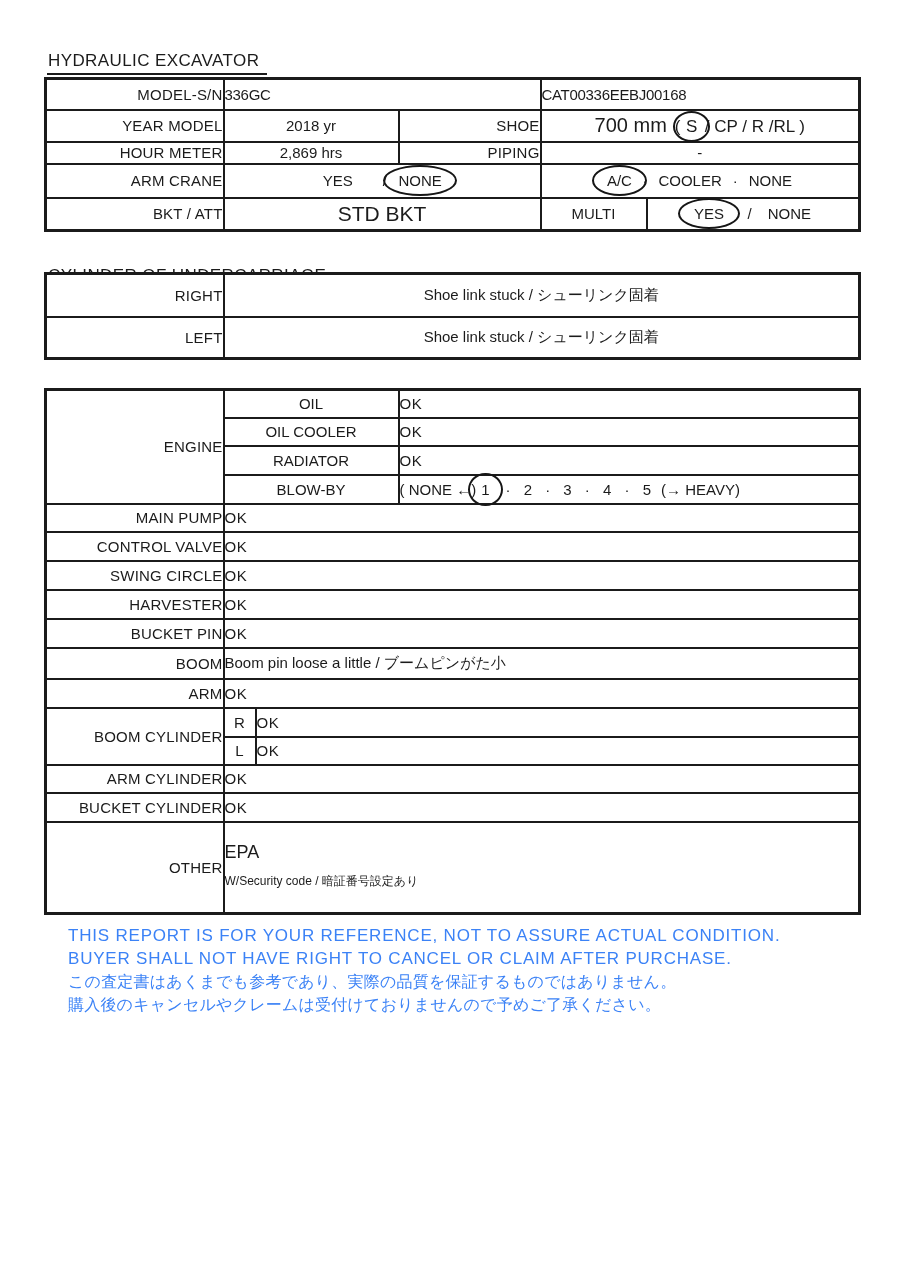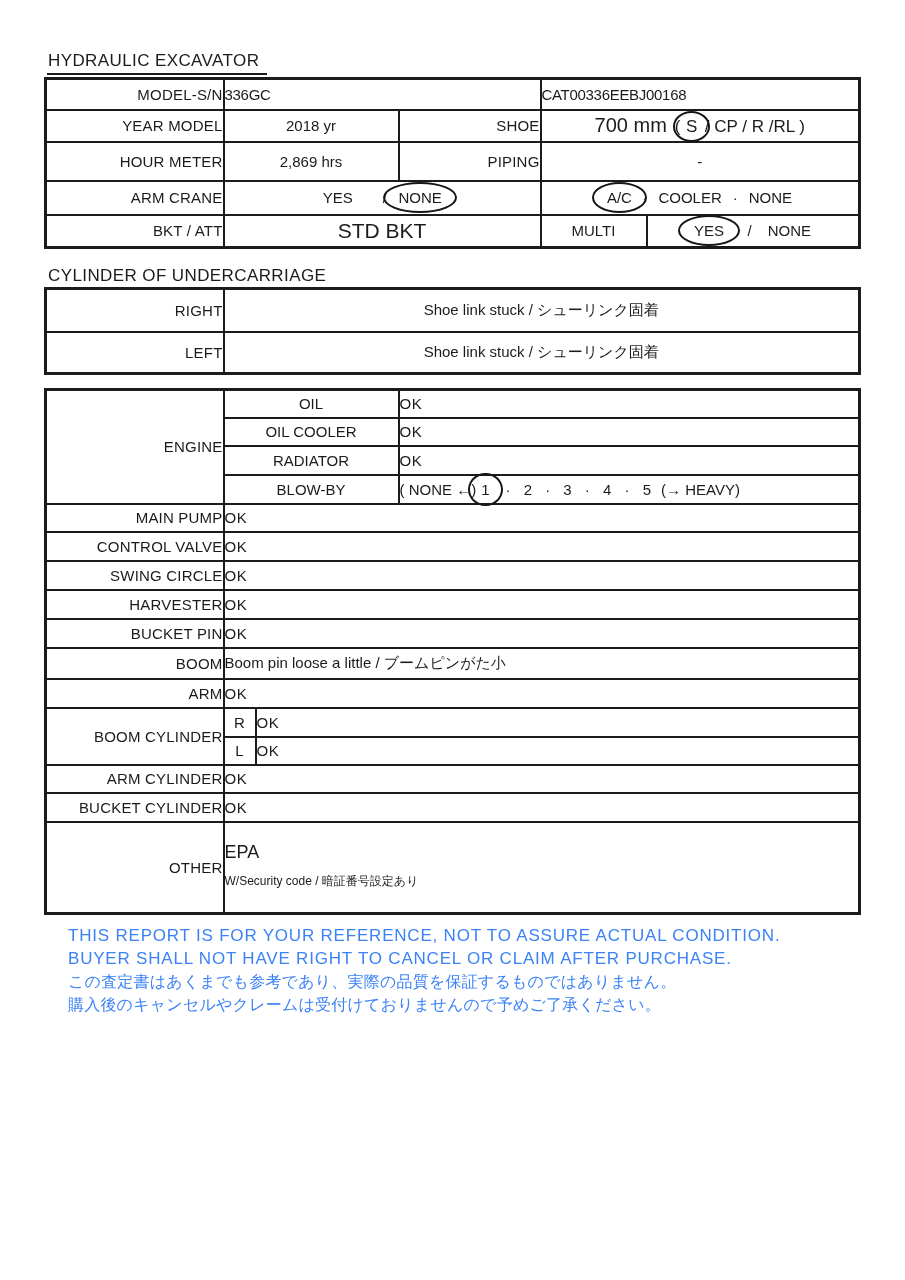--- a/index.html
+++ b/index.html
@@ -115,21 +115,21 @@
       <td class="vbig" colspan="2">CAT00336EEBJ00168</td>
     </tr>
     <tr style="height:32px">
       <td class="lbl">YEAR MODEL</td>
       <td class="ctr med">2018 yr</td>
       <td class="lbl">SHOE</td>
       <td class="ctr" colspan="2">
         <span class="med">700 mm</span><span class="opts shoe-open">(</span><span class="opts circ circ-s">S</span><span class="opts shoe-rest">/ CP / R /RL )</span>
       </td>
     </tr>
-    <tr style="height:39px">
+    <tr style="height:22px">
       <td class="lbl">HOUR METER</td>
       <td class="ctr med">2,869 hrs</td>
       <td class="lbl">PIPING</td>
       <td class="ctr med" colspan="2">-</td>
     </tr>
     <tr style="height:34px">
       <td class="lbl">ARM CRANE</td>
       <td class="ctr sm" colspan="2">
         <span>YES</span><span class="sep-slash2">/</span><span class="circ circ-none">NONE</span>
       </td>
@@ -143,21 +143,21 @@
       <td class="ctr sm">MULTI</td>
       <td class="ctr sm">
         <span class="circ circ-yes">YES</span><span class="sep-slash">/</span><span>NONE</span>
       </td>
     </tr>
   </tbody>
     </table>
 
   <div class="sec-title" id="title-under">CYLINDER OF UNDERCARRIAGE</div>
 
-  <table class="doc" style="left:44px; top:287px; width:814px;padding-left:8px;">
+  <table class="doc" style="left:44px; top:272px; width:814px;padding-left:8px;">
     <colgroup>
         <col style="width:178px">
         <col style="width:636px">
       </colgroup>
     <tbody>
         <tr style="height:43px">
       <td class="lbl">RIGHT</td>
       <td class="uc-val">Shoe link stuck / シューリンク固着</td>
     </tr>
     <tr style="height:42px">

